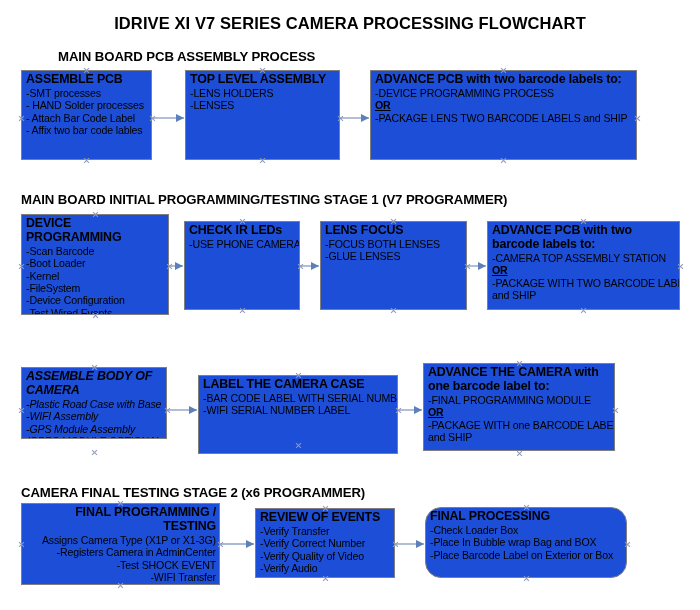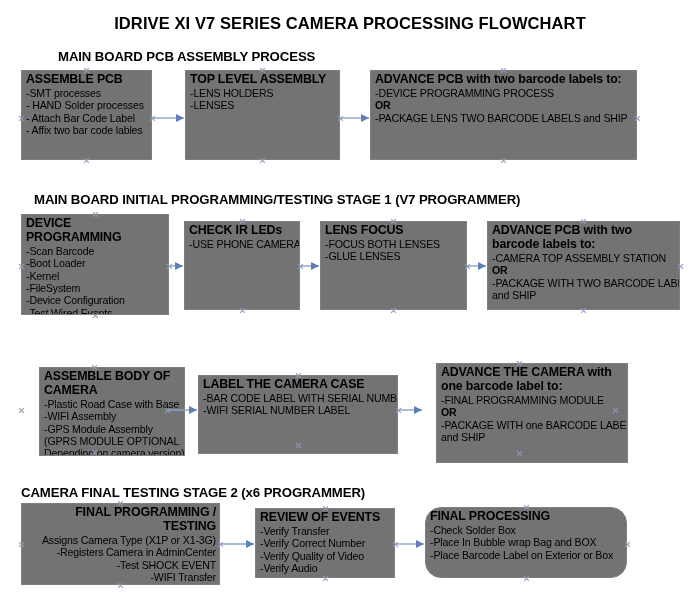--- a/index.html
+++ b/index.html
@@ -35,39 +35,40 @@
   .section-header {
     position: absolute;
     font-size: 13.2px;
     font-weight: bold;
     white-space: nowrap;
     letter-spacing: -0.1px;
   }
   .node {
     position: absolute;
     box-sizing: border-box;
-    background: #737373;
+    background: #1d4ed8;
     border: 1.3px solid #7f7f7f;
     padding: 2px 3px 2px 4px;
     overflow: hidden;
   }
   .node .head {
     font-size: 12.4px;
     font-weight: bold;
     line-height: 1.12;
     letter-spacing: -0.15px;
   }
   .node .line {
     font-size: 10.6px;
     line-height: 1.17;
     letter-spacing: -0.15px;
     white-space: nowrap;
   }
   .node .line.b {
     font-weight: bold;
+    text-decoration: underline;
   }
   
   svg.connectors {
     position: absolute;
     left: 0; top: 0;
     width: 700px;
     height: 610px;
     pointer-events: none;
   }
   
@@ -113,21 +114,21 @@
     <div class="line">-LENSES</div>
   </div>
 
   <div class="node" style="left:370px; top:70px; width:267px; height:90px;">
     <div class="head">ADVANCE PCB with two barcode labels to:</div>
     <div class="line">-DEVICE PROGRAMMING PROCESS</div>
     <div class="line b">OR</div>
     <div class="line">-PACKAGE LENS TWO BARCODE LABELS and SHIP</div>
   </div>
 
-  <div class="section-header" style="left:34px; top:192px;">MAIN BOARD INITIAL PROGRAMMING/TESTING STAGE 1 (V7 PROGRAMMER)</div>
+  <div class="section-header" style="left:21px; top:192px;">MAIN BOARD INITIAL PROGRAMMING/TESTING STAGE 1 (V7 PROGRAMMER)</div>
 
   <div class="node" style="left:21px; top:214px; width:148px; height:101px;">
     <div class="head">DEVICE PROGRAMMING</div>
     <div class="line">-Scan Barcode</div>
     <div class="line">-Boot Loader</div>
     <div class="line">-Kernel</div>
     <div class="line">-FileSystem</div>
     <div class="line">-Device Configuration</div>
     <div class="line">-Test Wired Events</div>
 
@@ -146,36 +147,36 @@
 
   <div class="node" style="left:487px; top:221px; width:193px; height:89px;">
     <div class="head">ADVANCE PCB with two barcode labels to:</div>
     <div class="line">-CAMERA TOP ASSEMBLY STATION</div>
     <div class="line b">OR</div>
     <div class="line">-PACKAGE WITH TWO BARCODE LABELS</div>
     <div class="line">and SHIP</div>
   </div>
 
 
-  <div class="node" style="left:39px; top:367px; width:146px; height:89px;">
+  <div class="node" style="left:21px; top:367px; width:146px; height:72px;font-style:italic;">
     <div class="head">ASSEMBLE BODY OF CAMERA</div>
     <div class="line">-Plastic Road Case with Base</div>
     <div class="line">-WIFI Assembly</div>
     <div class="line">-GPS Module Assembly</div>
     <div class="line">(GPRS MODULE OPTIONAL</div>
     <div class="line">Depending on camera version)</div>
   </div>
 
   <div class="node" style="left:198px; top:375px; width:200px; height:79px;">
     <div class="head">LABEL THE CAMERA CASE</div>
     <div class="line">-BAR CODE LABEL WITH SERIAL NUMBER</div>
     <div class="line">-WIFI SERIAL NUMBER LABEL</div>
   </div>
 
-  <div class="node" style="left:423px; top:363px; width:192px; height:100px;margin-left:13px;">
+  <div class="node" style="left:423px; top:363px; width:192px; height:88px;">
     <div class="head">ADVANCE THE CAMERA with one barcode label to:</div>
     <div class="line">-FINAL PROGRAMMING MODULE</div>
     <div class="line b">OR</div>
     <div class="line">-PACKAGE WITH one BARCODE LABEL</div>
     <div class="line">and SHIP</div>
   </div>
 
   <div class="section-header" style="left:21px; top:485px;">CAMERA FINAL TESTING STAGE 2 (x6 PROGRAMMER)</div>
 
   <div class="node" style="left:21px; top:503px; width:199px; height:82px;text-align:right;">
@@ -191,21 +192,21 @@
   <div class="node" style="left:255px; top:508px; width:140px; height:70px;">
     <div class="head">REVIEW OF EVENTS</div>
     <div class="line">-Verify Transfer</div>
     <div class="line">-Verify Correct Number</div>
     <div class="line">-Verify Quality of Video</div>
     <div class="line">-Verify Audio</div>
   </div>
 
   <div class="node" style="left:425px; top:507px; width:202px; height:71px;border-radius:16px;">
     <div class="head">FINAL PROCESSING</div>
-    <div class="line"> -Check Solder Box</div>
+    <div class="line"> -Check Loader Box</div>
     <div class="line">-Place In Bubble wrap Bag and BOX</div>
     <div class="line">-Place Barcode Label on Exterior or Box</div>
   </div>
 
   <svg class="connectors" viewBox="0 0 700 610">
     <defs>
       <marker id="arr" markerWidth="7" markerHeight="7" refX="6" refY="3" orient="auto">
         <path d="M0,0 L6,3 L0,6 z" fill="#5d7fba"></path>
       </marker>
     </defs>

